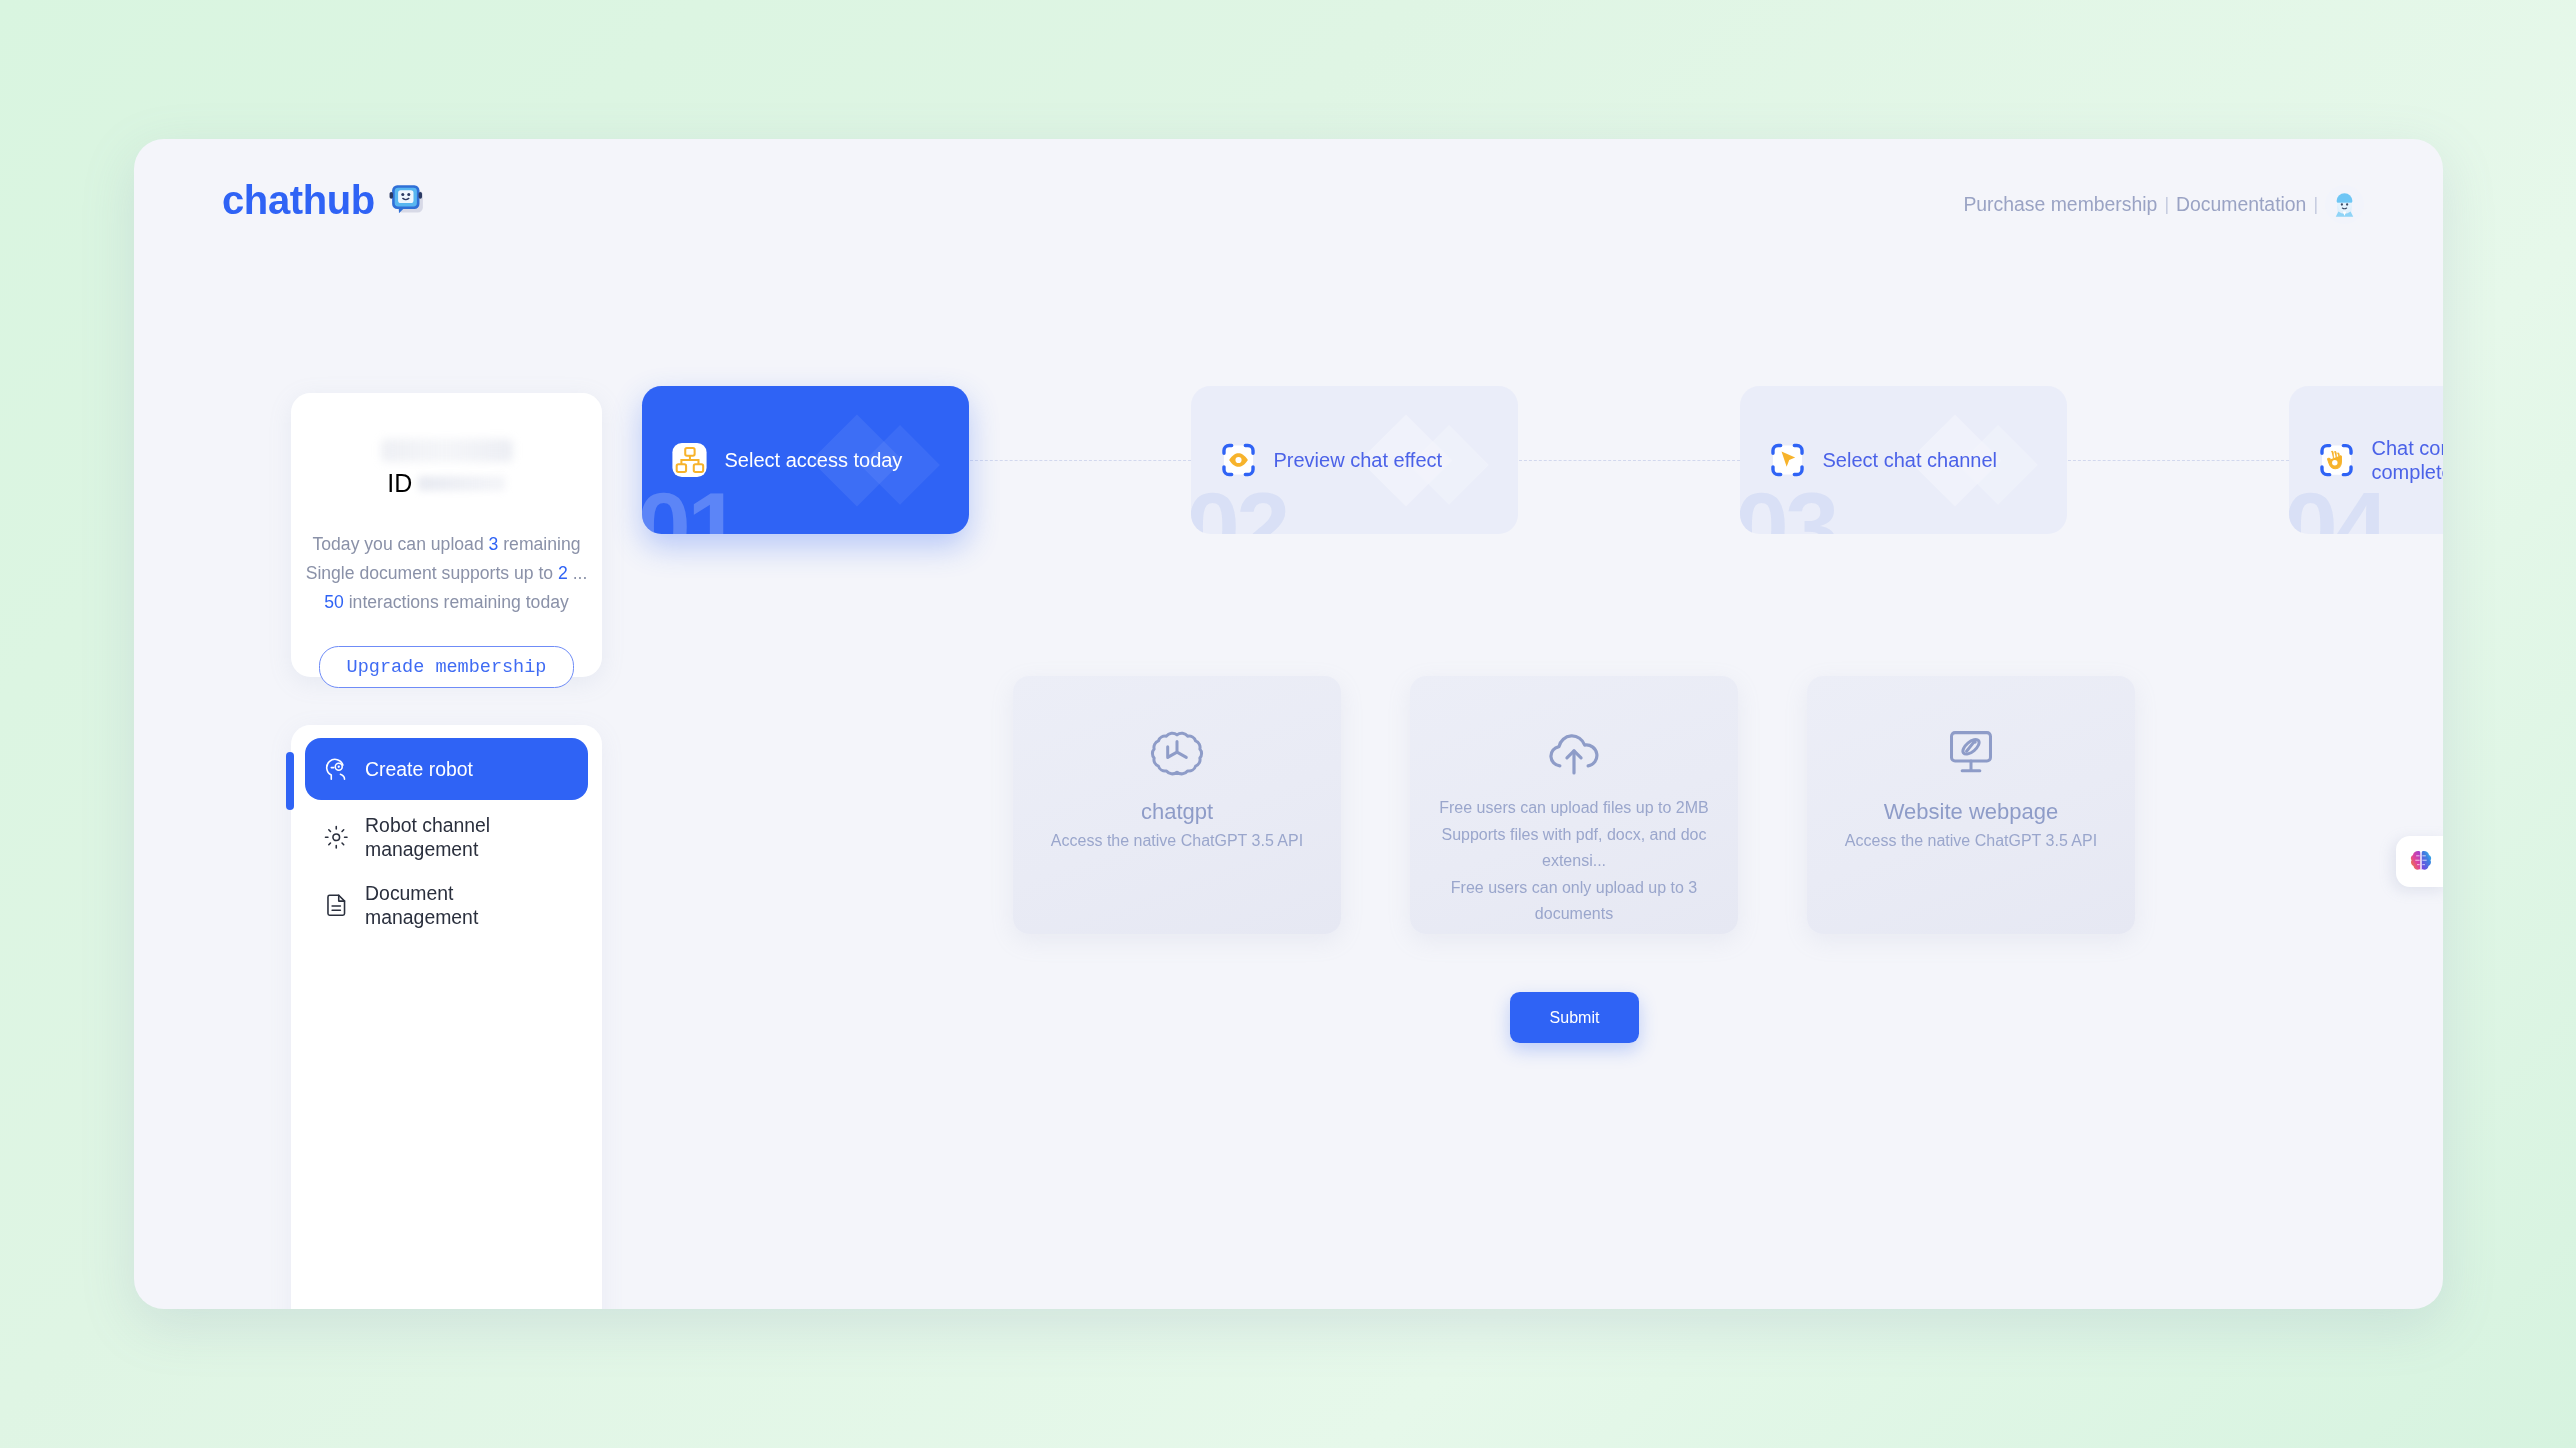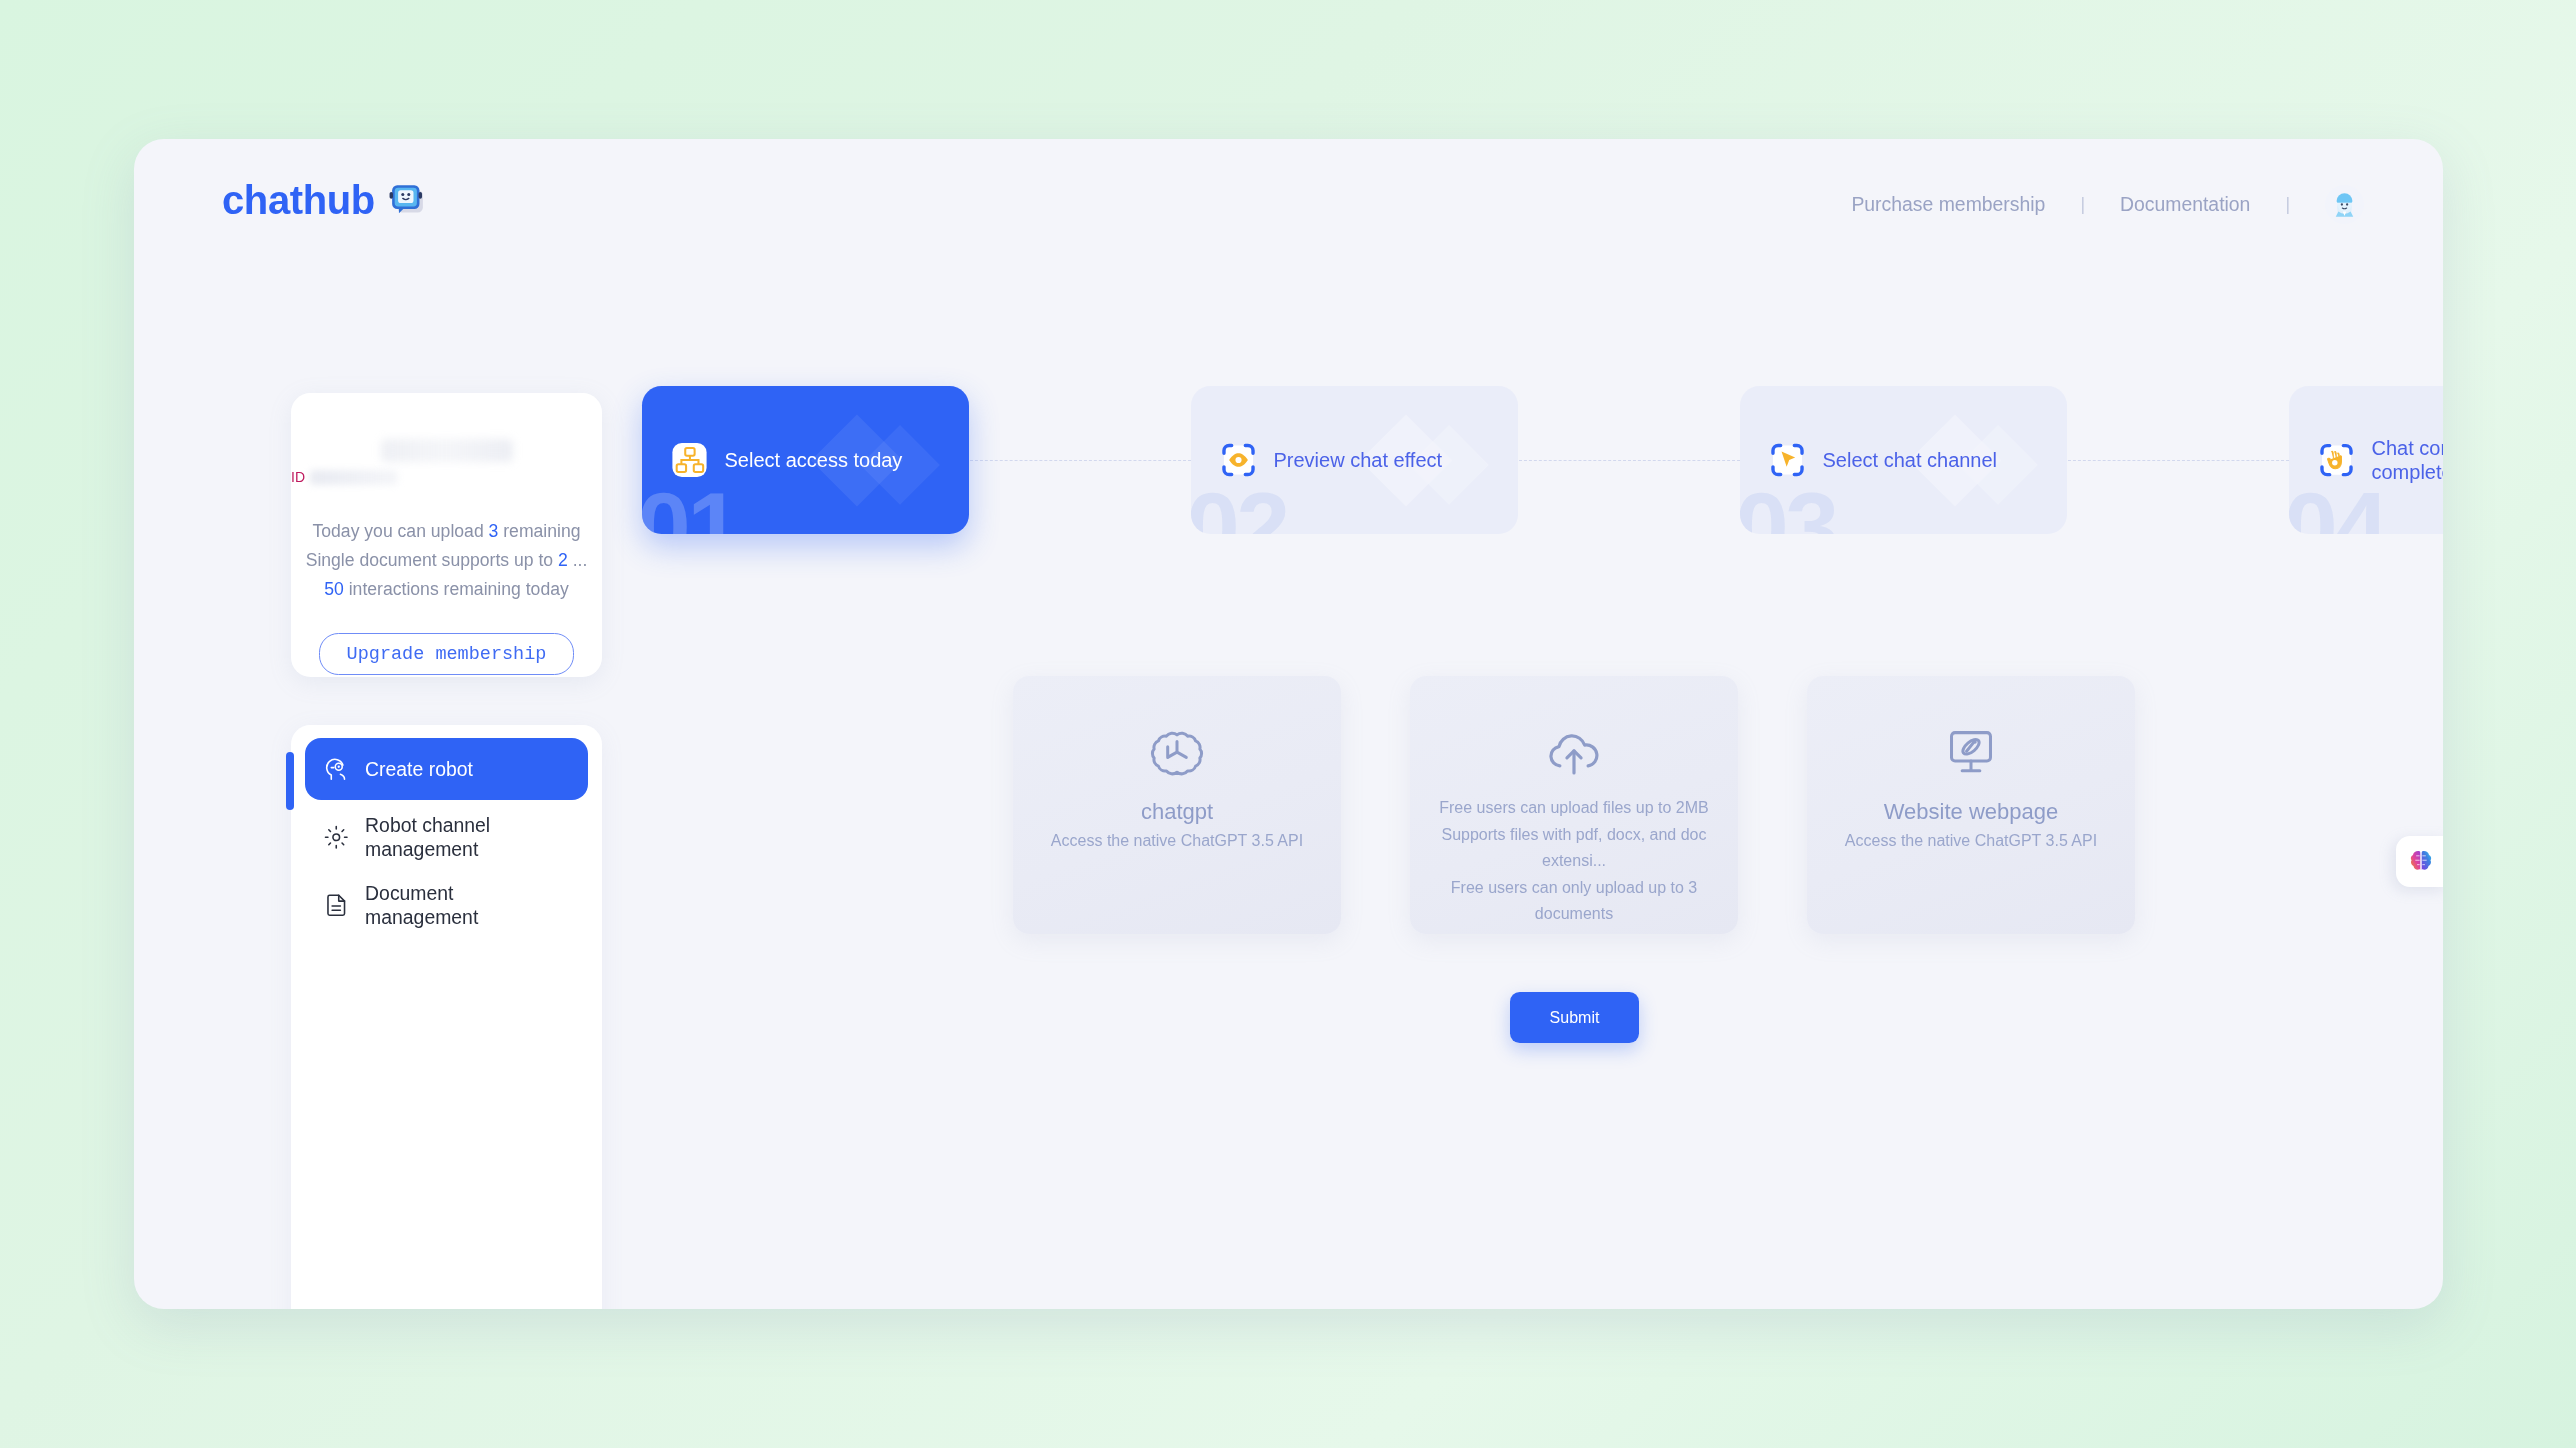--- a/index.html
+++ b/index.html
@@ -46,21 +46,21 @@
     letter-spacing: -0.4px;
   }
   .logo-mark { width: 41px; height: 41px; display: block; }
 
   .header-right {
     position: absolute;
     right: 79px;
     top: 46px;
     display: flex;
     align-items: center;
-    gap: 35px;
+    gap: 7px;
     font-size: 19.4px;
     color: #9aa3c4;
   }
   .header-link { color: #9aa3c4; text-decoration: none; white-space: nowrap; }
   .header-sep { color: #c3cade; font-size: 17.6px; }
   .avatar {
     width: 39px; height: 39px;
     border-radius: 50%;
     background: #f2f4fb;
     display: flex; align-items: center; justify-content: center;
@@ -88,23 +88,24 @@
   }
   .user-name-blur {
     height: 23px;
     margin: 0 auto 7px;
     width: 132px;
     border-radius: 5.3px;
     background: linear-gradient(90deg, rgba(200,205,220,0.30), rgba(205,210,225,0.20), rgba(198,203,220,0.33));
     filter: blur(4.4px);
   }
   .user-id-row {
-    font-size: 14px;
-    color: #be185d;
-    display: flex;
+    font-size: 25px;
+    color: #000000;
+    display: flex;
+    justify-content: center;
     align-items: center;
     gap: 5.3px;
     margin-bottom: 32px;
   }
   .user-id-value {
     display: inline-block;
     width: 88px; height: 15px;
     border-radius: 3.5px;
     background: linear-gradient(90deg, rgba(205,210,225,0.45), rgba(215,218,232,0.25));
     filter: blur(3.5px);

